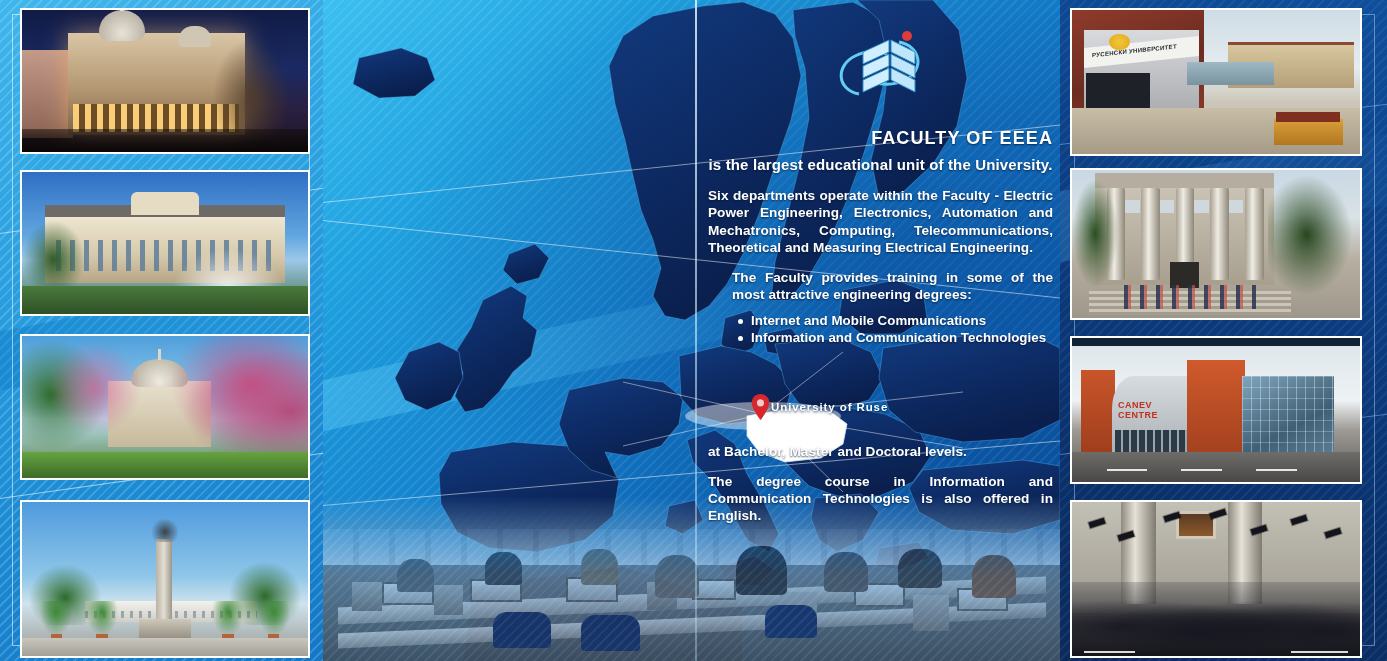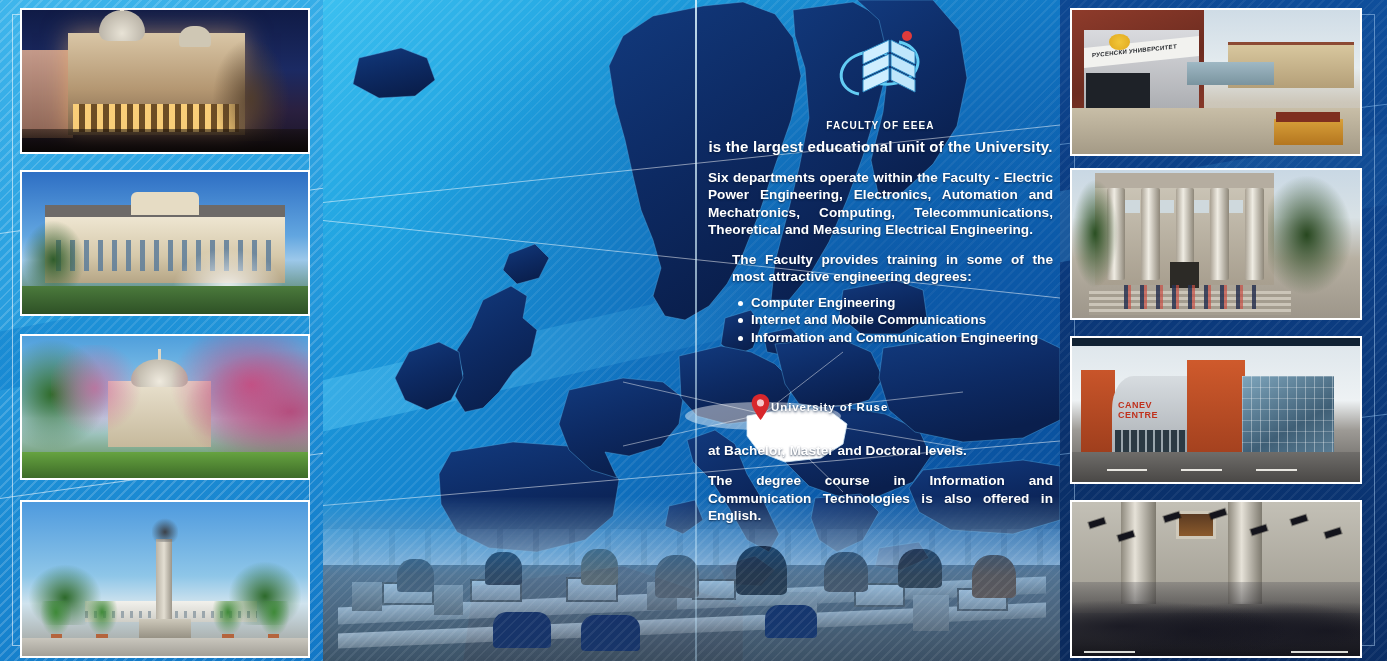--- a/index.html
+++ b/index.html
@@ -314,22 +314,22 @@
       rgba(255,255,255,.07) 0 2px,rgba(255,255,255,0) 2px 7px);}
 
   
   .textwrap{
     position:absolute;left:385px;top:22px;width:345px;color:#ffffff;
     text-shadow:0 1px 2px rgba(0,20,50,.75);
   }
   .logo{width:100%;height:96px;position:relative;}
   .logo svg{position:absolute;left:50%;top:0;transform:translateX(-50%);}
   .title{
-    text-align:center;font-size:10px;font-weight:700;letter-spacing:1.1px;
-    margin-top:2px;color:#ffffff;
+    text-align:right;font-size:18px;font-weight:700;letter-spacing:1.1px;
+    margin-top:10px;color:#ffffff;
   }
   .lede{
     text-align:center;font-size:15px;font-weight:700;margin-top:7px;line-height:1.22;
     letter-spacing:.15px;
   }
   .para{
     font-size:13.6px;font-weight:700;line-height:1.26;margin-top:13px;
     text-align:justify;letter-spacing:.05px;
   }
   .para.indent{margin-left:24px;}
@@ -574,23 +574,22 @@
       </div>
 
       <div class="title">FACULTY OF EEEA</div>
       <div class="lede">is the largest educational unit of the University.</div>
 
       <div class="para">Six departments operate within the Faculty - Electric Power Engineering, Electronics, Automation and Mechatronics, Computing, Telecommunications, Theoretical and Measuring Electrical Engineering.</div>
 
       <div class="para indent">The Faculty provides training in some of the most attractive engineering degrees:</div>
 
       <ul class="blist">
-        <li>Computer Engineering</li>
         <li>Internet and Mobile Communications</li>
-        <li>Information and Communication Engineering</li>
+        <li>Information and Communication Technologies</li>
       </ul>
 
       <div class="gapbox"></div>
 
       <div class="para" style="margin-top:12px">at Bachelor, Master and Doctoral levels.</div>
       <div class="para">The degree course in Information and Communication Technologies is also offered in English.</div>
     </div>
   </div>
 
   <div class="col-right">

